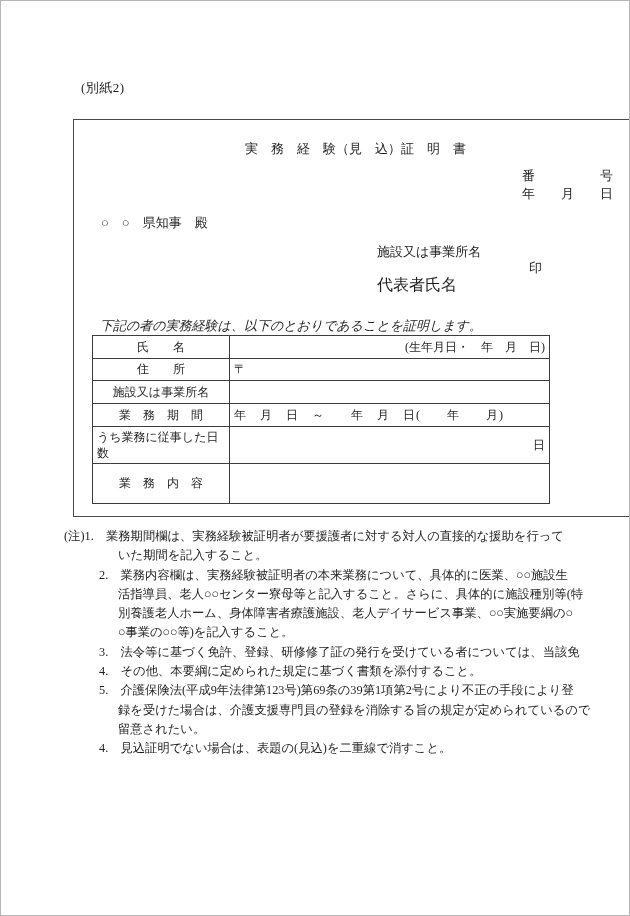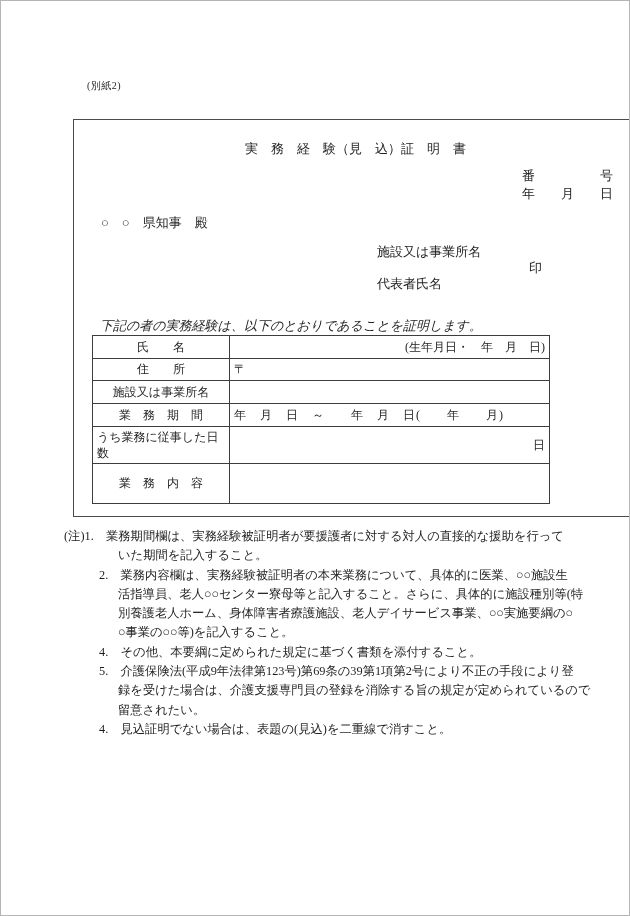--- a/index.html
+++ b/index.html
@@ -11,23 +11,23 @@
   .page {
     position: relative;
     width: 630px;
     height: 916px;
     background: #ffffff;
     border: 1px solid #b5b5b5;
     overflow: hidden;
   }
   .attachment-label {
     position: absolute;
-    left: 86px;
+    left: 80px;
     top: 78px;
-    font-size: 10px;
+    font-size: 13px;
     letter-spacing: 0.5px;
   }
   
   .cert-box {
     position: absolute;
     left: 72px;
     top: 118px;
     width: 565px;
     height: 398px;
     border: 1px solid #4a4a4a;
@@ -66,21 +66,21 @@
   .issuer-seal {
     position: absolute;
     left: 455px;
     top: 139px;
     font-size: 13px;
   }
   .issuer-representative {
     position: absolute;
     left: 303px;
     top: 155px;
-    font-size: 13px;
+    font-size: 16px;
   }
   .statement {
     position: absolute;
     left: 26px;
     top: 197px;
     font-size: 13px;
     font-style: italic;
   }
   
   table.exp-table {
@@ -178,20 +178,21 @@
     </table>
   </div>
 
   <div class="notes">
     <div class="note-line ind-0">(注)1.　業務期間欄は、実務経験被証明者が要援護者に対する対人の直接的な援助を行って</div>
     <div class="note-line ind-2">いた期間を記入すること。</div>
     <div class="note-line ind-1">2.　業務内容欄は、実務経験被証明者の本来業務について、具体的に医業、○○施設生</div>
     <div class="note-line ind-2">活指導員、老人○○センター寮母等と記入すること。さらに、具体的に施設種別等(特</div>
     <div class="note-line ind-2">別養護老人ホーム、身体障害者療護施設、老人デイサービス事業、○○実施要綱の○</div>
     <div class="note-line ind-2">○事業の○○等)を記入すること。</div>
+    <div class="note-line ind-1">3.　法令等に基づく免許、登録、研修修了証の発行を受けている者については、当該免</div>
     <div class="note-line ind-1">4.　その他、本要綱に定められた規定に基づく書類を添付すること。</div>
     <div class="note-line ind-1">5.　介護保険法(平成9年法律第123号)第69条の39第1項第2号により不正の手段により登</div>
     <div class="note-line ind-2">録を受けた場合は、介護支援専門員の登録を消除する旨の規定が定められているので</div>
     <div class="note-line ind-2">留意されたい。</div>
     <div class="note-line ind-1">4.　見込証明でない場合は、表題の(見込)を二重線で消すこと。</div>
   </div>
 
 </div>
 
 </body></html>

